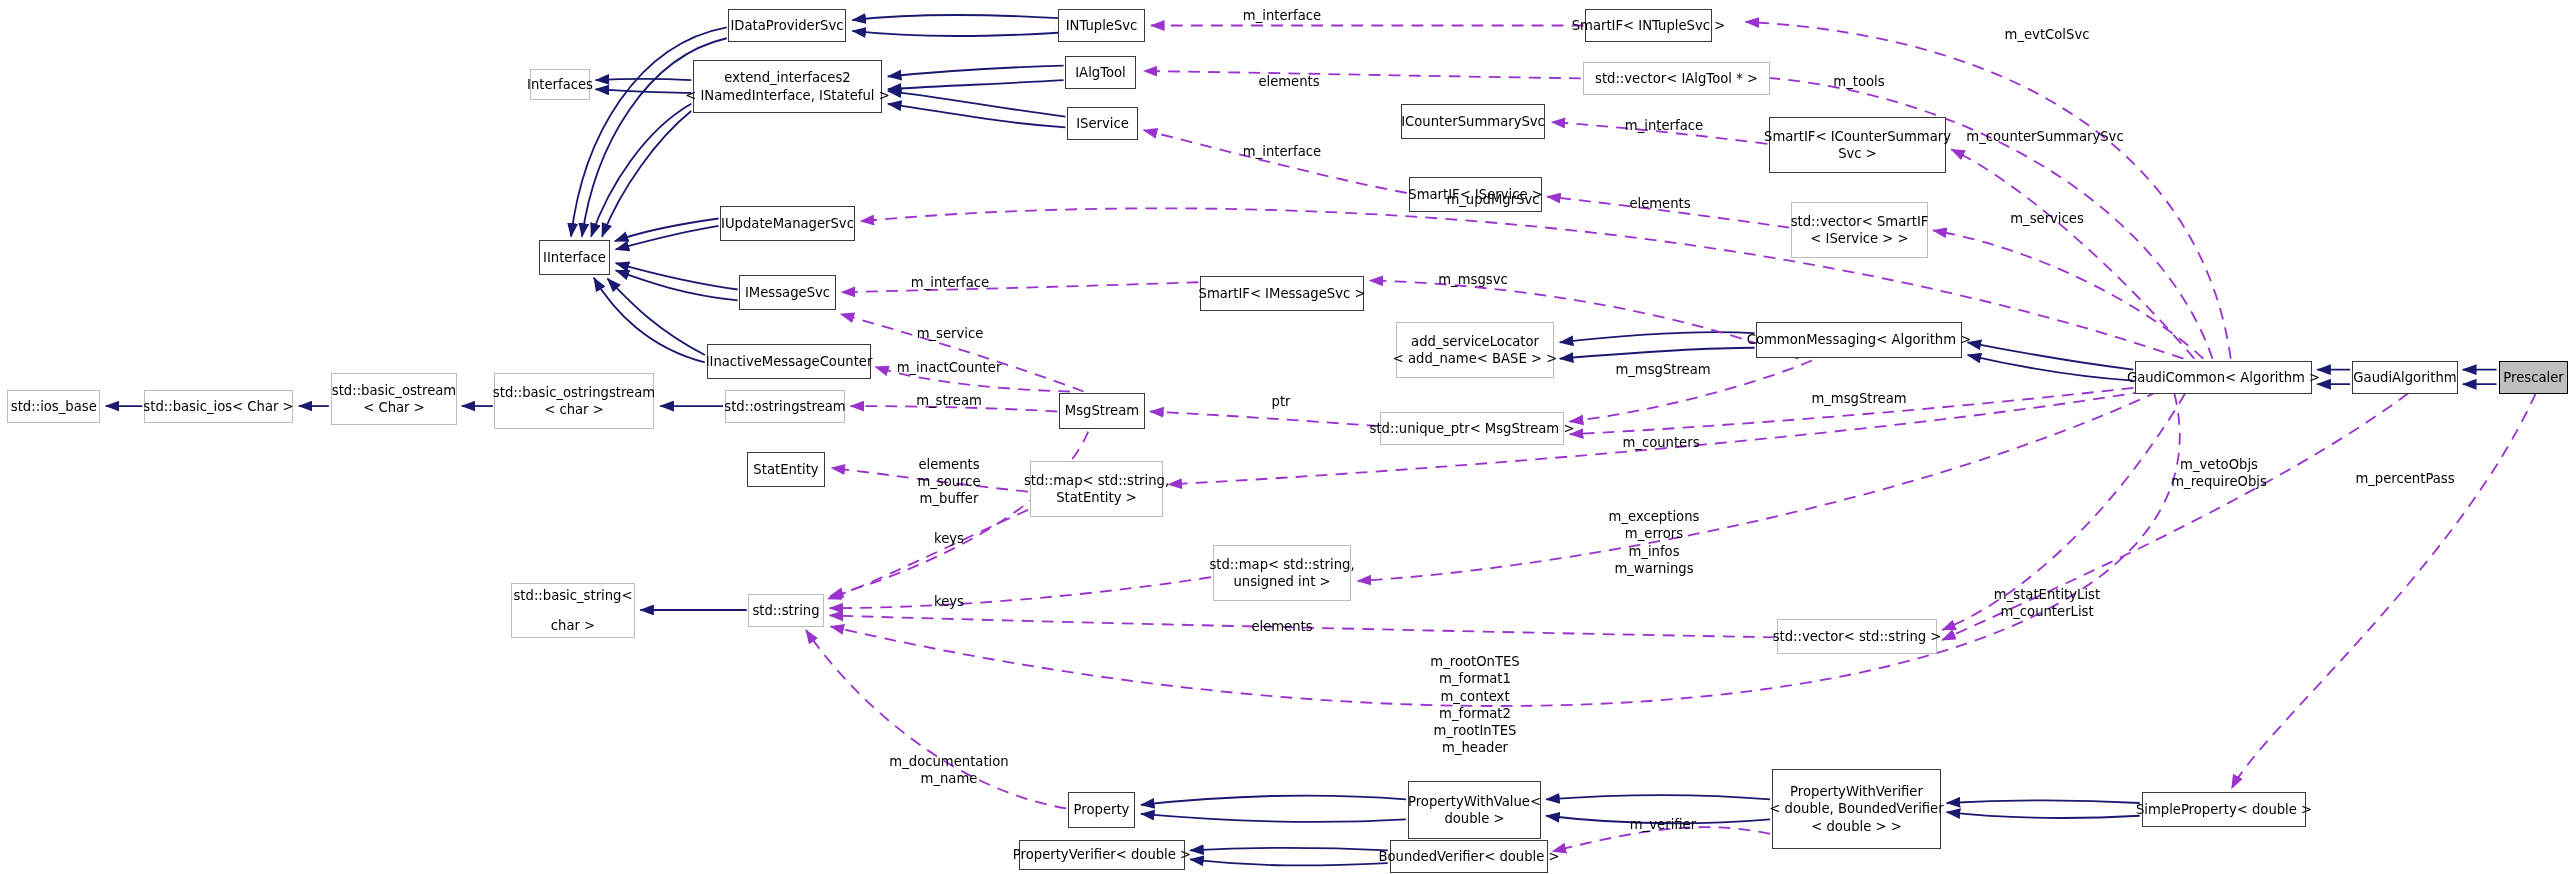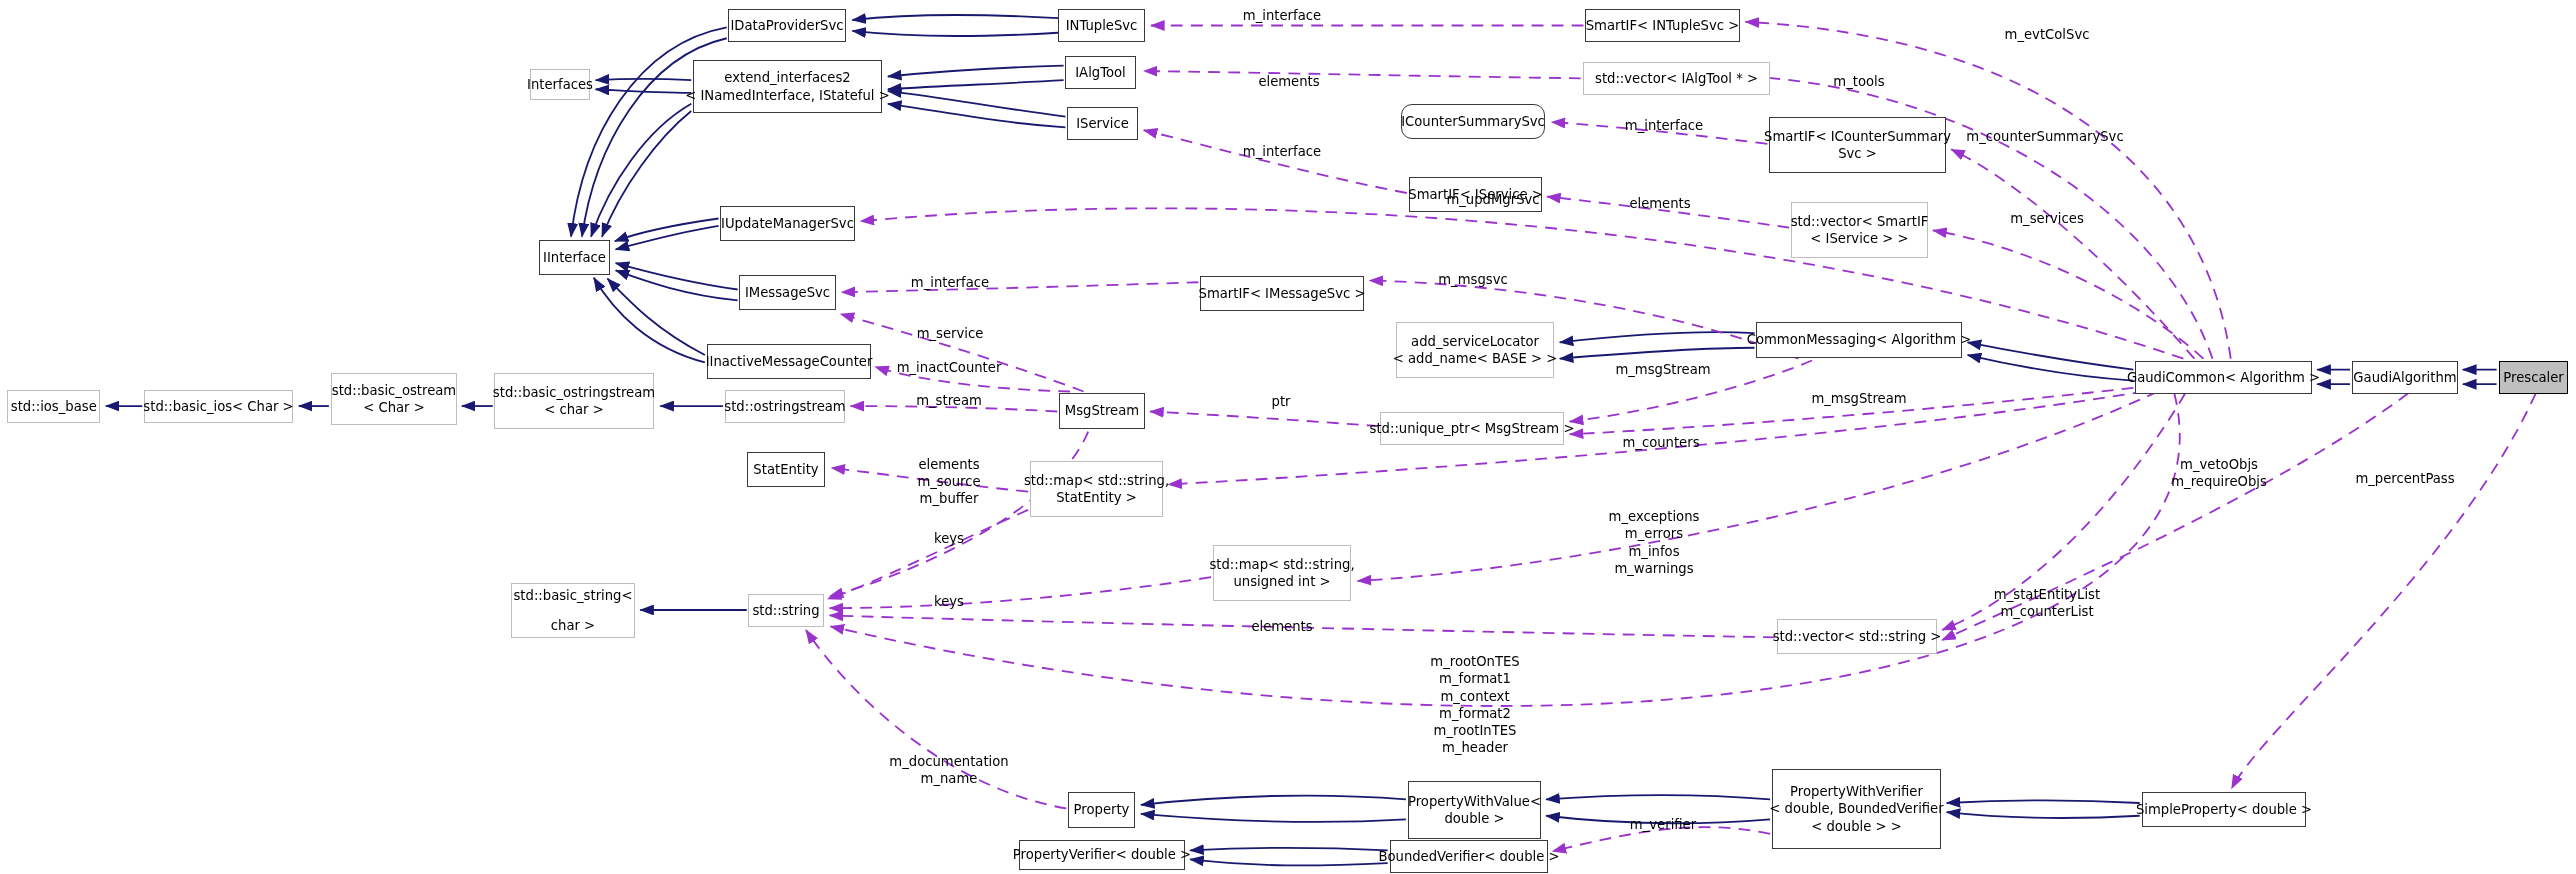--- a/index.html
+++ b/index.html
@@ -146,33 +146,33 @@
       <div class="node doc" style="left: 693px; top: 60px; width: 189px; height: 53px;">
         <div>extend_interfaces2</div>
         <div>&lt; INamedInterface, IStateful &gt;</div>
       </div>
       <div class="node doc" style="left: 728px; top: 9px; width: 118px; height: 33px;">
         <div>IDataProviderSvc</div>
       </div>
       <div class="node doc" style="left: 1058px; top: 9px; width: 87px; height: 33px;">
         <div>INTupleSvc</div>
       </div>
-      <div class="node doc" style="left: 1585px; top: 9px; width: 155px; height: 33px;">
+      <div class="node doc" style="left: 1585px; top: 9px; width: 127px; height: 33px;">
         <div>SmartIF&lt; INTupleSvc &gt;</div>
       </div>
       <div class="node ext" style="left: 1583px; top: 62px; width: 187px; height: 33px;">
         <div>std::vector&lt; IAlgTool * &gt;</div>
       </div>
       <div class="node doc" style="left: 1065px; top: 56px; width: 71px; height: 33px;">
         <div>IAlgTool</div>
       </div>
       <div class="node doc" style="left: 1067px; top: 107px; width: 71px; height: 33px;">
         <div>IService</div>
       </div>
-      <div class="node doc" style="left: 1401px; top: 104px; width: 144px; height: 35px; border-radius: 11px;">
+      <div class="node doc" style="left: 1401px; top: 104px; width: 144px; height: 35px;">
         <div>ICounterSummarySvc</div>
       </div>
       <div class="node doc" style="left: 1409px; top: 177px; width: 133px; height: 35px;">
         <div>SmartIF&lt; IService &gt;</div>
       </div>
       <div class="node doc" style="left: 1769px; top: 117px; width: 177px; height: 56px;">
         <div>SmartIF&lt; ICounterSummary</div>
         <div>Svc &gt;</div>
       </div>
       <div class="node ext" style="left: 1791px; top: 202px; width: 137px; height: 56px;">

